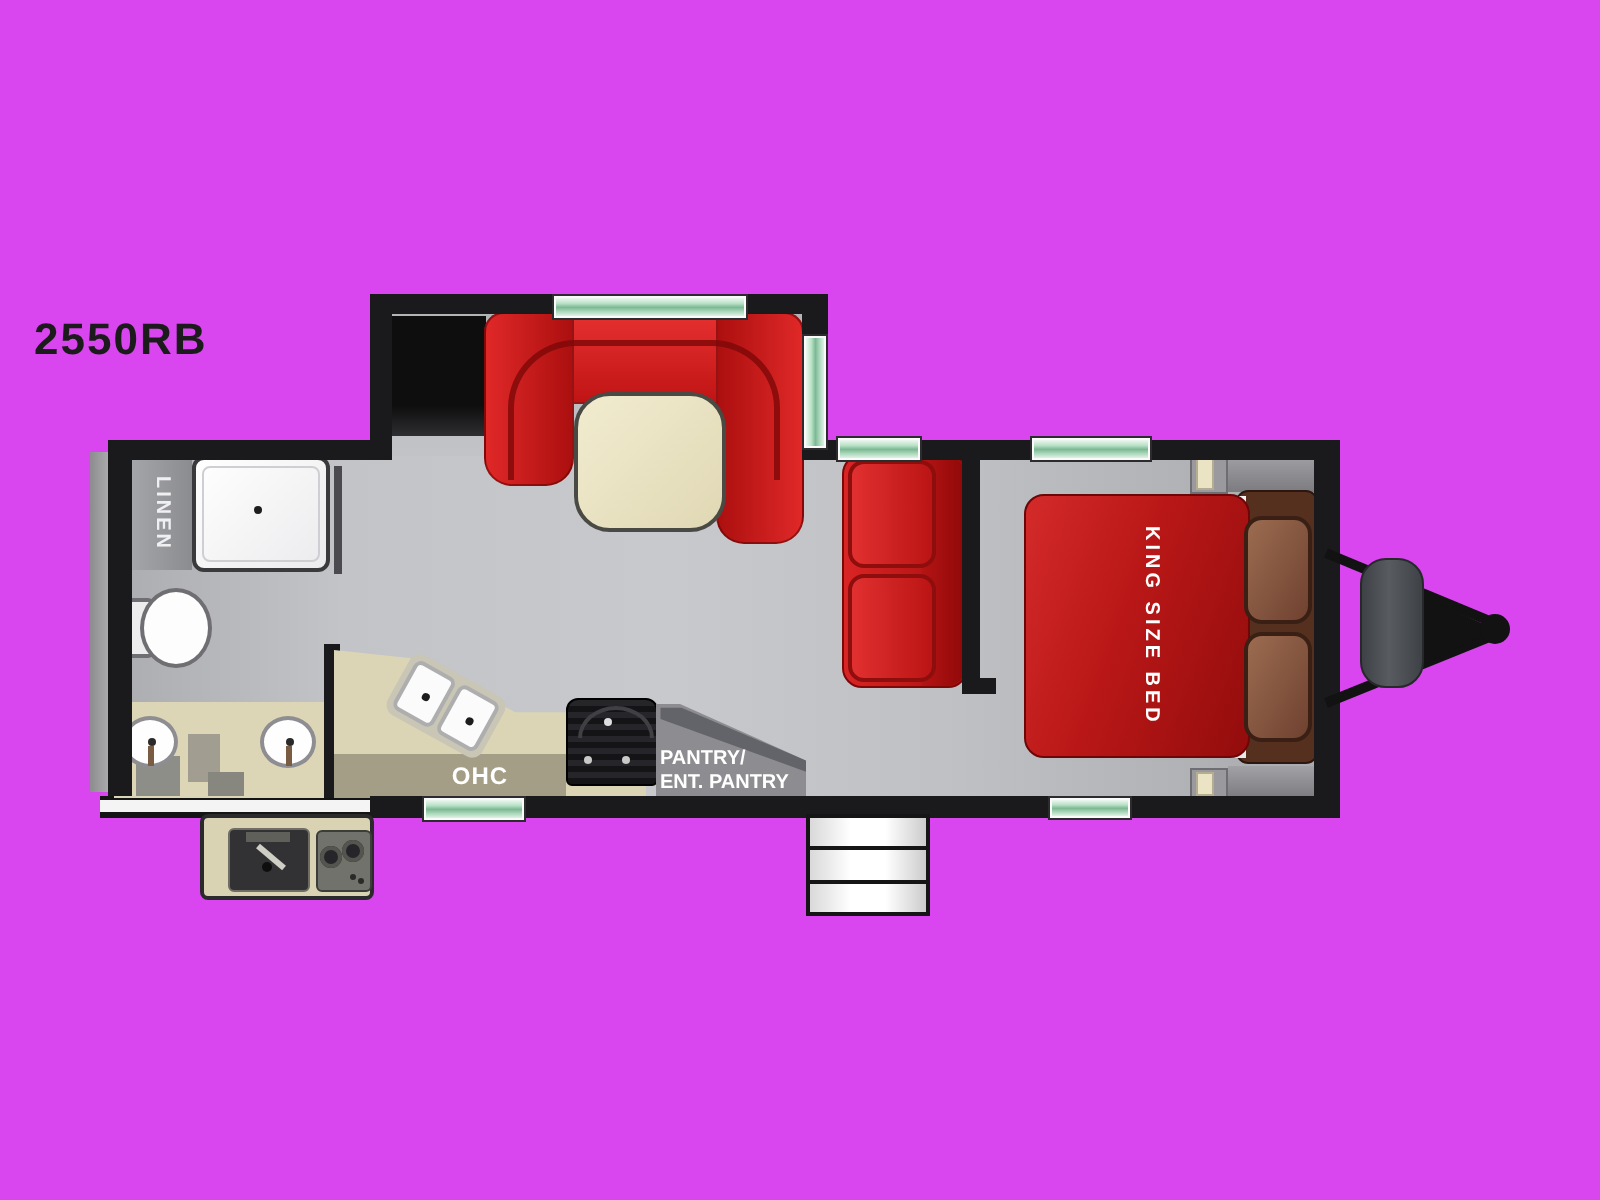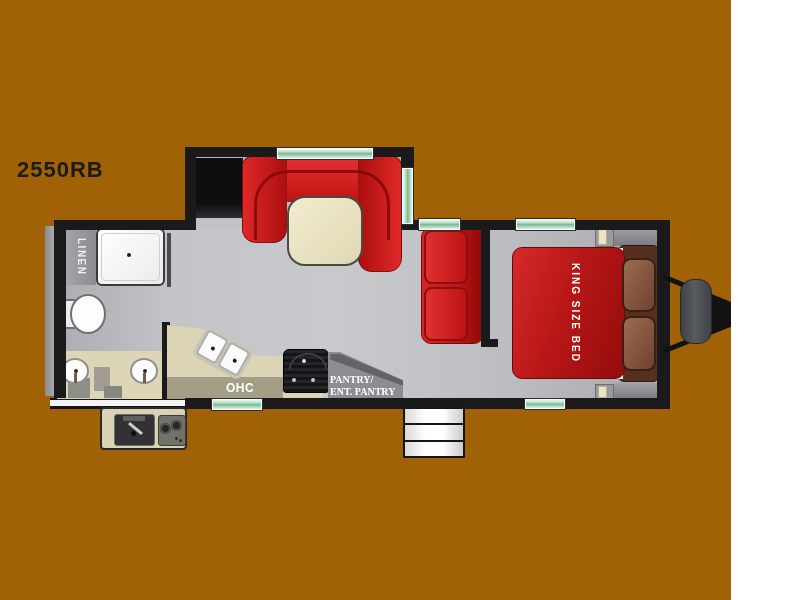--- a/index.html
+++ b/index.html
@@ -1,16 +1,16 @@
 <!DOCTYPE html>
 <html><head>
 <meta charset="utf-8">
 <style>
   html,body{margin:0;padding:0;background:#fff;}
-  .plan{position:relative;width:731px;height:600px;background:#a16207;overflow:hidden;
+  .plan{position:relative;width:800px;height:600px;background:#d946ef;overflow:hidden;
         font-family:"Liberation Sans", sans-serif;}
   .abs{position:absolute;}
 
   
   .title{left:17px;top:157px;font-size:22px;font-weight:600;color:#1b1b1b;letter-spacing:1px;}
 
   
   .floor-main{left:64px;top:228px;width:595px;height:172px;
      background:linear-gradient(90deg,#adaeb1 0%,#c3c4c7 18%,#c8c9cc 45%,#bfc0c3 70%,#a9aaad 100%);}
   .floor-slide{left:194px;top:155px;width:209px;height:80px;
@@ -60,21 +60,21 @@
   .dsink b::after{content:"";position:absolute;left:45%;top:45%;width:4px;height:4px;background:#1d1d1d;border-radius:50%;}
   .stove{left:283px;top:349px;width:46px;height:44px;border-radius:6px 6px 3px 3px;border:1px solid #000;
      background:repeating-linear-gradient(180deg,#26262a 0 3px,#141416 3px 6px);box-sizing:border-box;}
   .stove .arch{position:absolute;left:5px;top:3px;width:34px;height:14px;border:2px solid #3f3f44;border-bottom:none;
      border-radius:50% 50% 0 0 / 100% 100% 0 0;}
   .sdot{position:absolute;width:4px;height:4px;border-radius:50%;background:#dedede;}
   .pantry{left:328px;top:352px;width:75px;height:47px;background:#8d8d91;
      clip-path:polygon(0 0,16% 0,100% 60%,100% 100%,0 100%);}
   .pantry .stripe{position:absolute;inset:0;background:#63636a;
      clip-path:polygon(3% 4%,17% 4%,100% 60%,100% 72%,3% 16%);}
-  .pantry-text{position:absolute;left:3px;bottom:1px;font-size:10px;font-weight:700;color:#fff;line-height:11.5px;white-space:nowrap;font-family:Liberation Serif, serif;}
+  .pantry-text{position:absolute;left:3px;bottom:1px;font-size:10px;font-weight:700;color:#fff;line-height:11.5px;white-space:nowrap;}
 
   
   .slide-dark{left:196px;top:158px;width:47px;height:60px;background:linear-gradient(180deg,#0e0e0f 75%,#2e2e31);}
   .dinette{left:242px;top:156px;width:160px;height:116px;}
   .din-band{position:absolute;left:0;top:0;width:160px;height:46px;border-radius:10px 10px 0 0;
      background:linear-gradient(180deg,#e63030,#c01414);border:1px solid rgba(100,5,5,.6);box-sizing:border-box;}
   .din-left{position:absolute;left:0;top:0;width:45px;height:87px;border-radius:10px 0 14px 14px;
      background:linear-gradient(90deg,#e02828,#ac0f0f);border:1px solid rgba(100,5,5,.6);box-sizing:border-box;}
   .din-right{position:absolute;left:116px;top:0;width:44px;height:116px;border-radius:0 10px 14px 14px;
      background:linear-gradient(90deg,#ac0f0f,#e02828);border:1px solid rgba(100,5,5,.6);box-sizing:border-box;}

